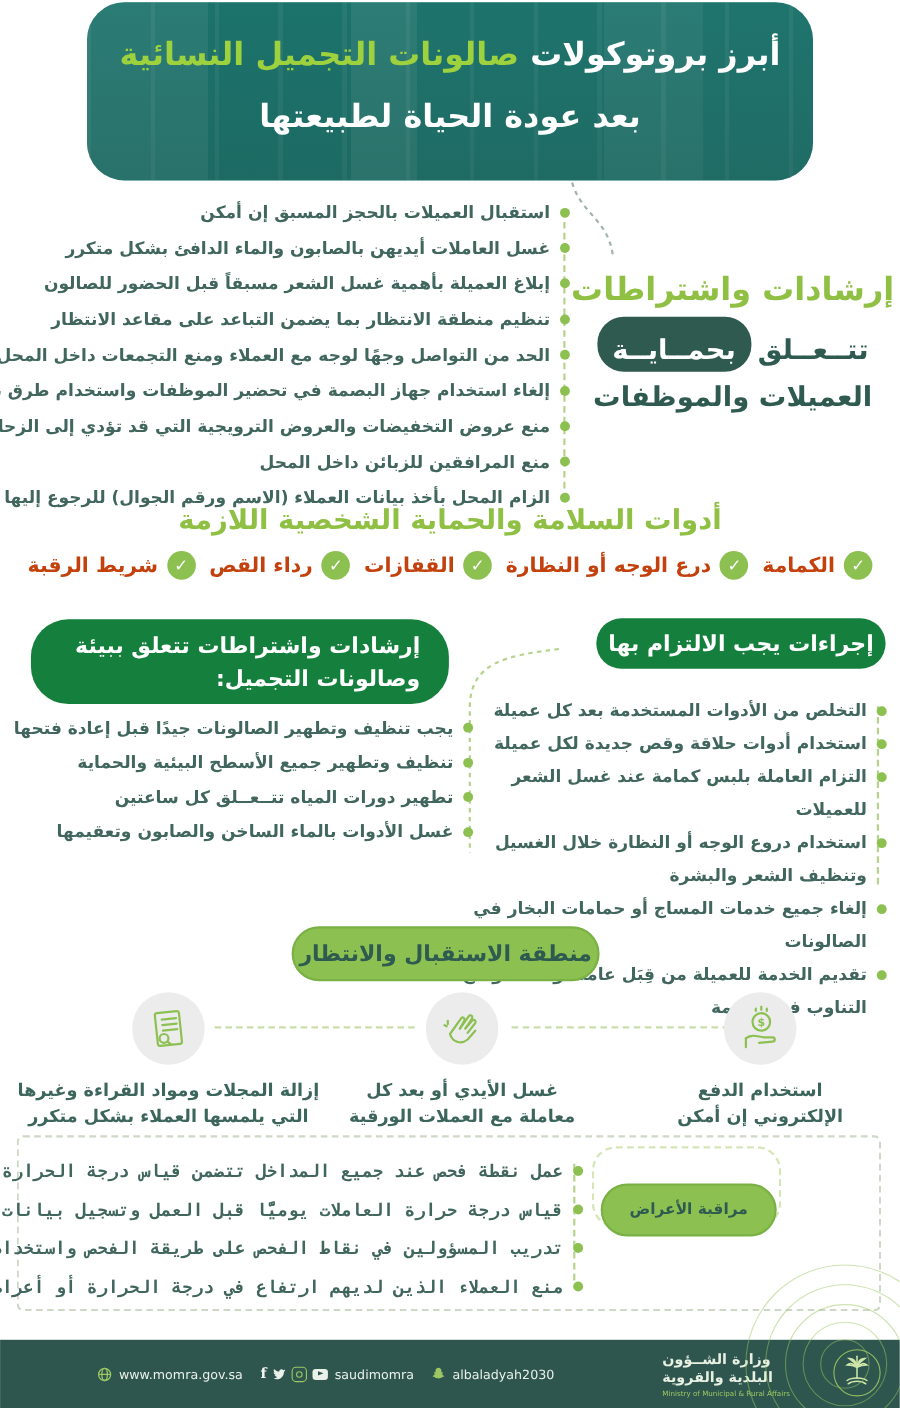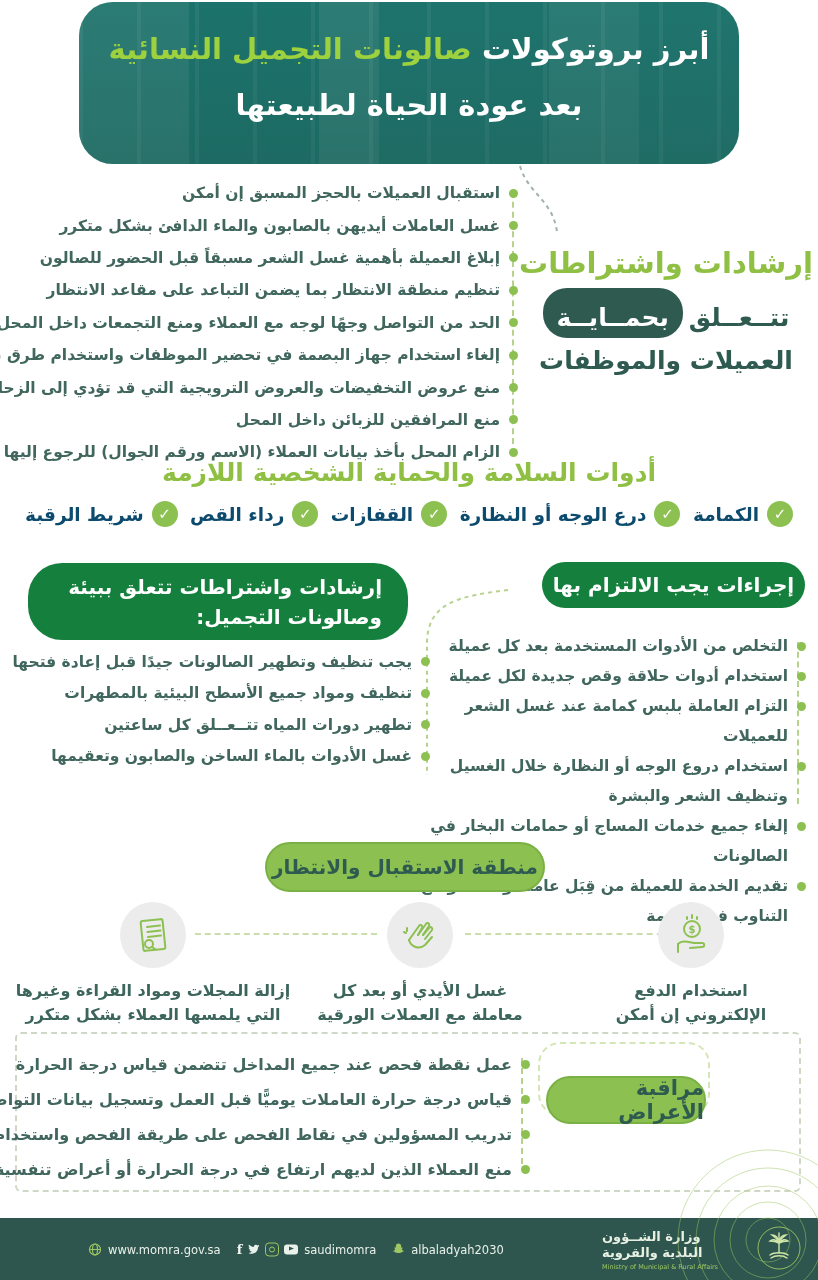--- a/index.html
+++ b/index.html
@@ -48,21 +48,21 @@
   .s1-head .l3{margin-top:8px;font-size:25px;font-weight:bold;color:#2e5a50;}
 
   
   .tools-head{position:absolute;top:458px;left:0;right:0;text-align:center;
     color:#8fc043;font-size:25px;font-weight:bold;z-index:2;}
   .tools-row{position:absolute;top:501px;right:25px;left:25px;display:flex;
     justify-content:space-between;align-items:center;z-index:2;}
   .tool{display:flex;align-items:center;}
   .tool .chk{flex:none;width:26px;height:26px;border-radius:50%;background:#8cc152;color:#fff;
     display:flex;align-items:center;justify-content:center;font-size:15px;font-weight:bold;margin-left:8px;}
-  .tool .lbl{font-size:18.5px;font-weight:bold;color:#0c4a6e;white-space:nowrap;}
+  .tool .lbl{font-size:18.5px;font-weight:bold;color:#c2410c;white-space:nowrap;}
 
   
   .pill-dark{background:#15803d;color:#ffffff;font-weight:bold;z-index:2;}
   .proc-pill{position:absolute;top:562px;right:13px;width:263px;height:46px;border-radius:26px;
     display:flex;align-items:center;justify-content:center;font-size:20px;}
   .env-pill{position:absolute;top:563px;left:28px;width:354px;height:77px;border-radius:34px;
     display:flex;flex-direction:column;justify-content:center;text-align:right;
     padding-right:26px;font-size:20px;line-height:30px;}
 
   .proc-list{position:absolute;top:631px;right:12px;width:396px;z-index:2;}
@@ -88,25 +88,25 @@
   .card-left{left:28px;width:250px;}
   .hdash{position:absolute;top:933px;border-top:2px dashed #c9deab;z-index:1;}
 
   
   .symp-box{position:absolute;left:15px;top:1032px;width:786px;height:160px;
     border:2px dashed #cfd8c6;border-radius:6px;box-sizing:border-box;z-index:1;}
   .symp-deco{position:absolute;right:108px;top:1042px;width:168px;height:70px;
     border:2px dashed #d4e5b6;border-radius:22px;z-index:1;}
   .symp-pill{position:absolute;top:1076px;right:112px;width:160px;height:48px;
     background:#8cc152;border:2px solid #7ab145;border-radius:26px;color:#2e5a50;
-    display:flex;align-items:center;justify-content:center;font-size:21px;font-weight:bold;
+    display:flex;align-items:center;justify-content:center;font-size:14px;font-weight:bold;
     box-sizing:border-box;z-index:3;}
   .symp-list{position:absolute;top:1047px;right:288px;width:516px;z-index:2;}
   .symp-list .b-row{min-height:35px;}
-  .symp-list .txt{font-size:16px;}
+  .symp-list .txt{font-size:16px;font-family:Liberation Mono, monospace;}
 
   
   .footer{position:absolute;left:0;top:1218px;width:818px;height:62px;background:#2e564e;z-index:2;}
   .f-left{position:absolute;left:88px;top:50%;transform:translateY(-50%);
     display:flex;direction:ltr;align-items:center;gap:16px;color:#e9f1ea;font-size:11.5px;}
   .f-item{display:flex;align-items:center;gap:6px;}
   .soc{display:flex;align-items:center;gap:5px;}
   .soc .si{display:flex;align-items:center;justify-content:center;}
   .fb-f{color:#f3f7f2;font-weight:bold;font-size:13px;font-family:"DejaVu Serif",serif;}
   .ig{width:12px;height:12px;border:1.5px solid #9cc763;border-radius:4px;position:relative;}
@@ -246,21 +246,21 @@
   <div>إرشادات واشتراطات تتعلق ببيئة</div>
   <div>وصالونات التجميل:</div>
 </div>
 <div class="env-list">
   <div class="b-row">
       <span class="dot"></span>
       <span class="txt">يجب تنظيف وتطهير الصالونات جيدًا قبل إعادة فتحها</span>
     </div>
   <div class="b-row">
       <span class="dot"></span>
-      <span class="txt">تنظيف ومواد جميع الأسطح البيئية بالمطهرات</span>
+      <span class="txt">تنظيف وتطهير جميع الأسطح البيئية والحماية</span>
     </div>
   <div class="b-row">
       <span class="dot"></span>
       <span class="txt">تطهير دورات المياه تتــعــلق كل ساعتين</span>
     </div>
   <div class="b-row">
       <span class="dot"></span>
       <span class="txt">غسل الأدوات بالماء الساخن والصابون وتعقيمها</span>
     </div>
 </div>

